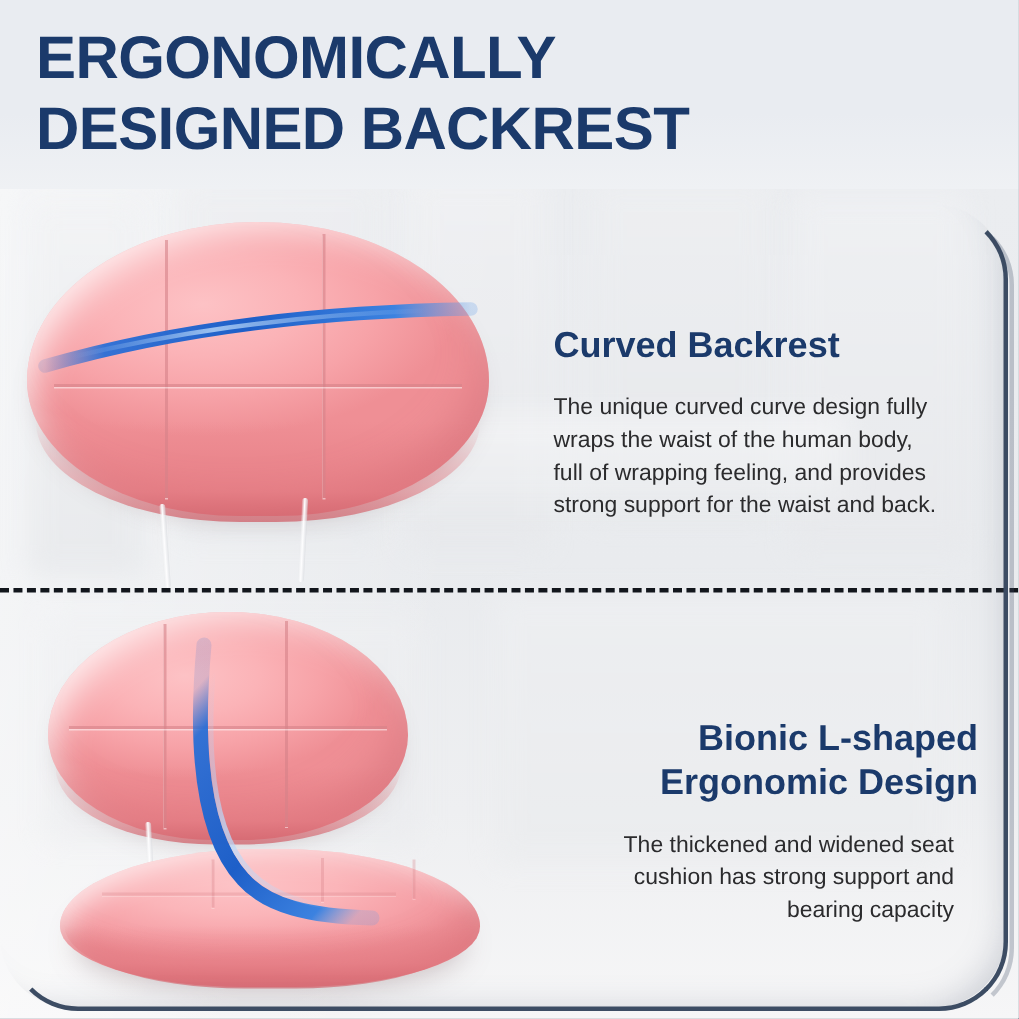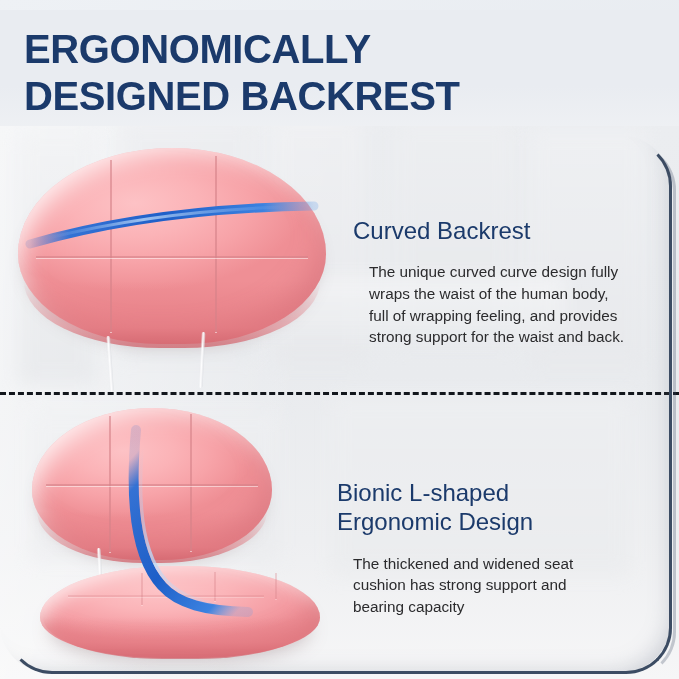--- a/index.html
+++ b/index.html
@@ -18,21 +18,20 @@
     background: linear-gradient(160deg, #eef1f5 0%, #e7ebf0 38%, #edeff2 70%, #f4f5f7 100%);
   }
 
   
   .header {
     position: absolute;
     left: 0; top: 0;
     width: 679px;
     height: 126px;
     background: linear-gradient(180deg, #e9ecf1 0%, #e9ecf1 60%, #eff1f4 100%);
-    margin-top: 10px;
   }
   .headline {
     position: absolute;
     left: 24px;
     top: 16px;
     width: 640px;
     color: #1b3a6b;
     font-weight: bold;
     font-size: 40px;
     line-height: 1.18;
@@ -112,35 +111,35 @@
     top: 266px;
     width: 679px;
     height: 0;
     border-top: 3px dashed #12161c;
   }
 
   
   .block { position: absolute; }
   .block-title {
     color: #1b3a6b;
-    font-weight: normal;
+    font-weight: bold;
     font-size: 24px;
     line-height: 1.22;
     white-space: pre-line;
-    margin: 0 0 8px 0;
+    margin: 0 0 8px 16px;
   }
   .block-body {
     color: #2b2b2d;
     font-size: 15.3px;
     line-height: 1.42;
     white-space: pre-line;
     margin: 16px;
   }
   #block-1 { left: 353px; top: 90px;  width: 300px; }
-  #block-2 { left: 337px; top: 352px; width: 300px; }
+  #block-2 { left: 352px; top: 352px; width: 300px; text-align: right; }
 
   .backrest {
     position: absolute;
     border-radius: 50% 50% 46% 46% / 54% 54% 46% 46%;
     background:
       radial-gradient(ellipse 55% 45% at 38% 28%, #fdc2c5 0%, #fbb3b7 38%, #f7a3a8 68%, #ef8f95 100%);
     box-shadow:
       inset -14px -18px 26px -10px rgba(210,110,118,0.55),
       inset 10px 12px 24px -8px rgba(255,255,255,0.85),
       0 10px 18px -10px rgba(120,90,95,0.35);

